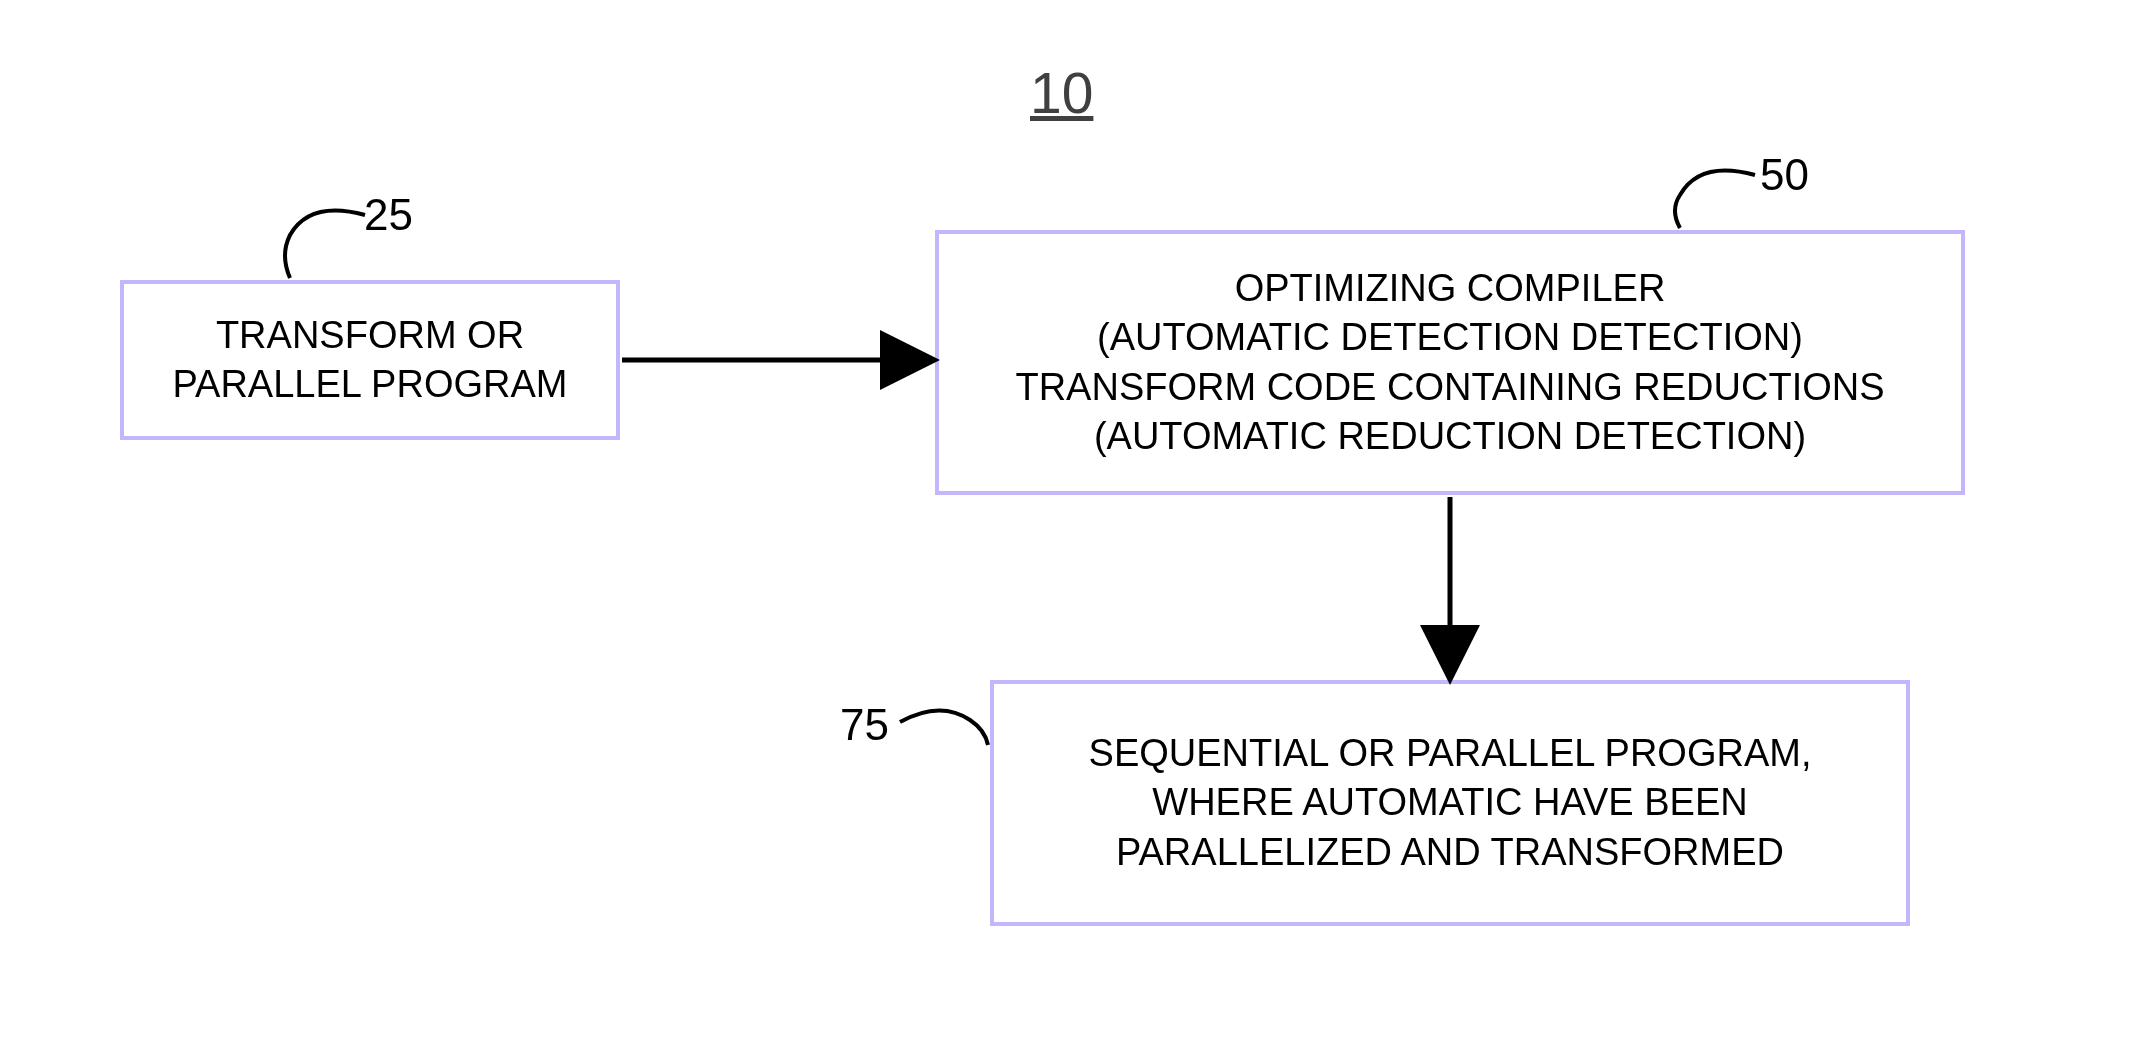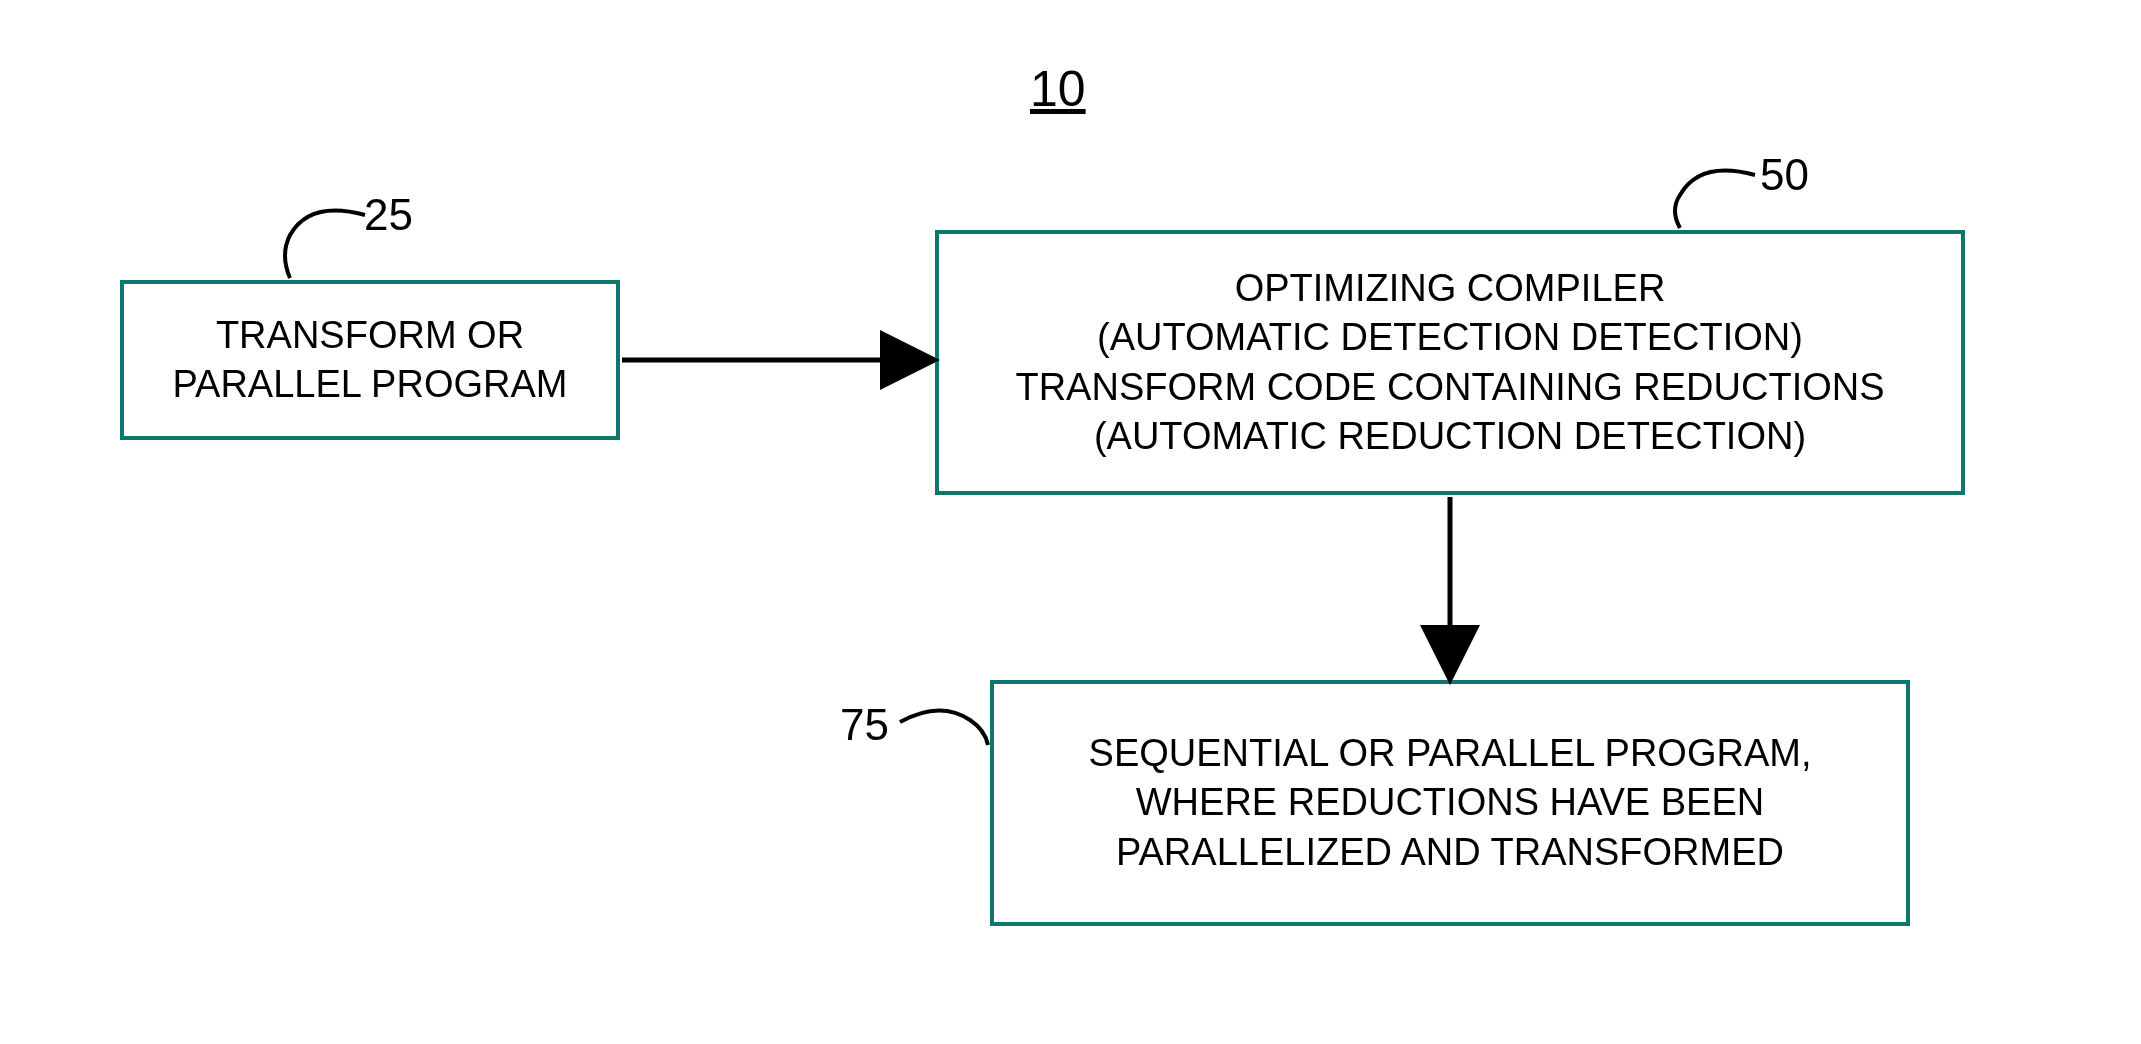--- a/index.html
+++ b/index.html
@@ -10,40 +10,40 @@
     background: #ffffff;
     font-family: Arial, Helvetica, sans-serif;
   }
   .canvas {
     position: relative;
     width: 2141px;
     height: 1044px;
   }
   .box {
     position: absolute;
-    border: 4px solid #0f766e;
+    border: 4px solid #c4b5fd;
     background: #fff;
     display: flex;
     align-items: center;
     justify-content: center;
     text-align: center;
     font-size: 38px;
     line-height: 1.3;
     padding: 10px 20px;
     box-sizing: border-box;
   }
   .label {
     position: absolute;
     font-size: 44px;
     color: #000;
   }
   .title-label {
     position: absolute;
-    font-size: 50px;
-    color: #000000;
+    font-size: 57px;
+    color: #404040;
     text-decoration: underline;
   }
   svg.overlay {
     position: absolute;
     left: 0;
     top: 0;
     width: 2141px;
     height: 1044px;
     pointer-events: none;
   }
@@ -71,21 +71,21 @@
       <div>TRANSFORM CODE CONTAINING REDUCTIONS</div>
       <div>(AUTOMATIC REDUCTION DETECTION)</div>
     </div>
   </div>
 
   <div class="label" style="left:1760px; top:150px;">50</div>
 
   <div class="box" style="left:990px; top:680px; width:920px; height:246px;">
     <div>
       <div>SEQUENTIAL OR PARALLEL PROGRAM,</div>
-      <div>WHERE REDUCTIONS HAVE BEEN</div>
+      <div>WHERE AUTOMATIC HAVE BEEN</div>
       <div>PARALLELIZED AND TRANSFORMED</div>
     </div>
   </div>
 
   <div class="label" style="left:840px; top:700px;">75</div>
 
   <svg class="overlay" viewBox="0 0 2141 1044">
     <defs>
       <marker id="arrowhead" markerWidth="12" markerHeight="12" refX="10" refY="6" orient="auto">
         <path d="M0,0 L12,6 L0,12 Z" fill="#000"></path>

